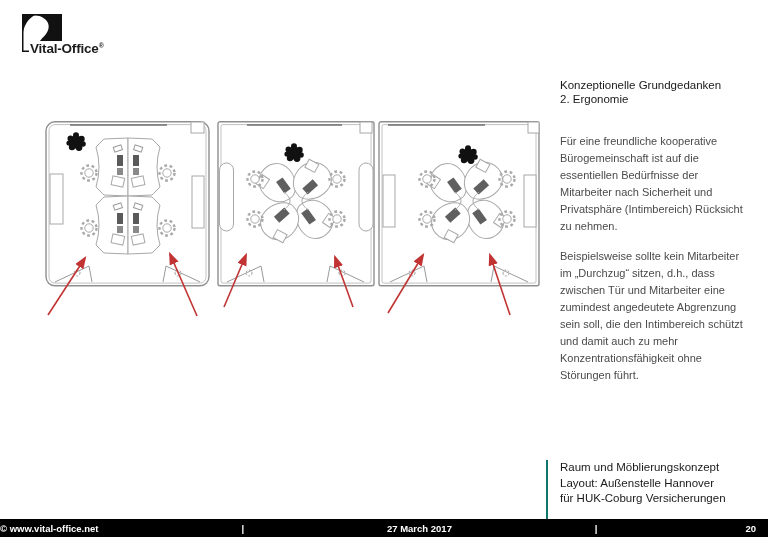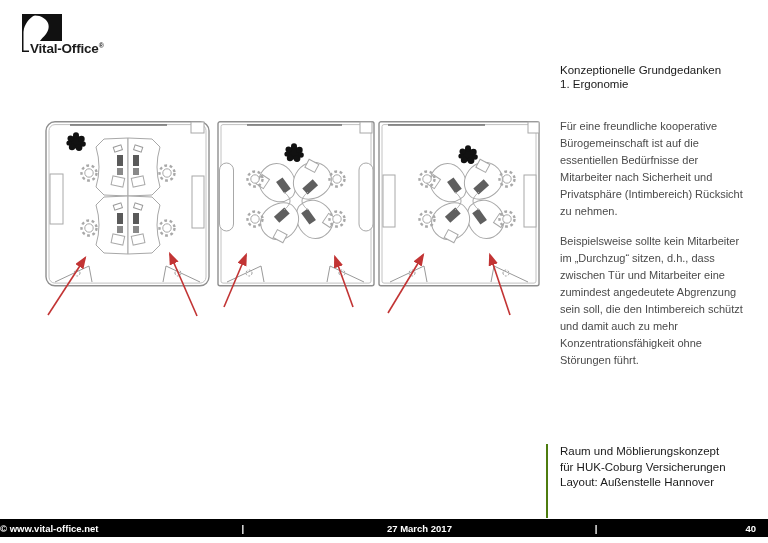--- a/index.html
+++ b/index.html
@@ -8,25 +8,25 @@
   
   .logo{position:absolute;left:22px;top:14px;width:200px;height:44px;}
   .logo-mark{position:absolute;left:0;top:0;}
   .logo-text{position:absolute;left:7px;top:27px;font-size:13.5px;font-weight:bold;
              color:#1c1c1c;background:#ffffff;padding:0 2px 0 1px;white-space:nowrap;
              letter-spacing:-0.2px;}
   .logo-text sup{font-size:7px;}
   
   .plans{position:absolute;left:45px;top:121px;width:500px;height:197px;}
   
-  .right-col{position:absolute;left:560px;top:63px;width:193px;}
+  .right-col{position:absolute;left:560px;top:78px;width:193px;}
   .heading{font-size:11.5px;line-height:14px;color:#1a1a1a;margin-bottom:27px;}
   .body-text p{font-size:11px;line-height:17px;color:#4a4a4a;margin:0 0 13px 0;}
-  .project{position:absolute;left:546px;top:444px;width:212px;height:74px;
-           border-left:2px solid #4d7c0f;padding-left:12px;box-sizing:border-box;
+  .project{position:absolute;left:546px;top:460px;width:212px;height:74px;
+           border-left:2px solid #0f766e;padding-left:12px;box-sizing:border-box;
            font-size:11.5px;line-height:15.5px;color:#1a1a1a;}
   
   .footer{position:absolute;left:0;top:519px;width:768px;height:18px;background:#000;
           color:#fff;display:flex;justify-content:space-between;align-items:center;
           gap:9px;padding-right:12px;box-sizing:border-box;
           font-size:9.5px;font-weight:bold;}
   .footer .pg{margin-left:5px;}
 </style>
 </head>
 <body>
@@ -153,35 +153,35 @@
       <use href="#door" transform="translate(345,161)"></use>
       <use href="#door" transform="translate(483,161) scale(-1,1)"></use>
       <line x1="343" y1="192" x2="378" y2="134" stroke="#c23434" stroke-width="1.6" marker-end="url(#ah)"></line>
       <line x1="465" y1="194" x2="445" y2="134" stroke="#c23434" stroke-width="1.6" marker-end="url(#ah)"></line>
     </g>
   </svg>
 
   <div class="right-col">
     <div class="heading">
       <div>Konzeptionelle Grundgedanken</div>
-      <div>1. Ergonomie</div>
+      <div>2. Ergonomie</div>
     </div>
     <div class="body-text">
       <p>Für eine freundliche kooperative Bürogemeinschaft ist auf die essentiellen Bedürfnisse der Mitarbeiter nach Sicherheit und Privatsphäre (Intimbereich) Rücksicht zu nehmen.</p>
       <p>Beispielsweise sollte kein Mitarbeiter im „Durchzug“ sitzen, d.h., dass zwischen Tür und Mitarbeiter eine zumindest angedeutete Abgrenzung sein soll, die den Intimbereich schützt und damit auch zu mehr Konzentrationsfähigkeit ohne Störungen führt.</p>
     </div>
   </div>
 
   <div class="project">
     <div>Raum und Möblierungskonzept</div>
+    <div>Layout: Außenstelle Hannover</div>
     <div>für HUK-Coburg Versicherungen</div>
-    <div>Layout: Außenstelle Hannover</div>
   </div>
 
   <div class="footer">
     <span>©  www.vital-office.net</span>
     <span>|</span>
     <span>27 March 2017</span>
     <span>|</span>
-    <span class="pg">40</span>
+    <span class="pg">20</span>
   </div>
 
 </div>
 
 </body></html>

